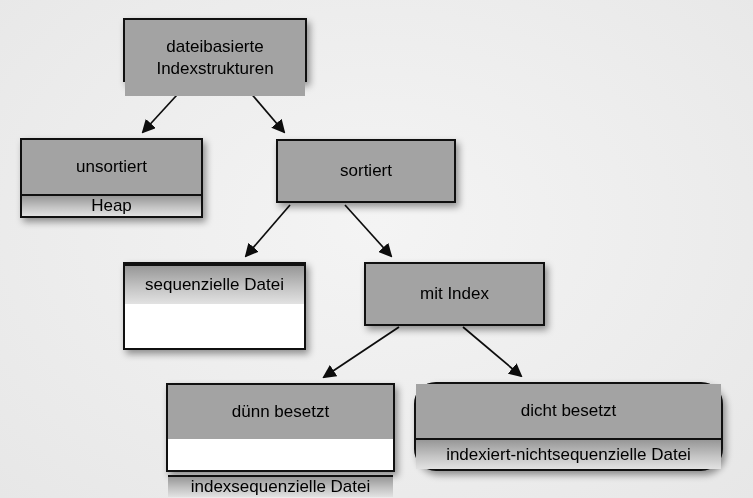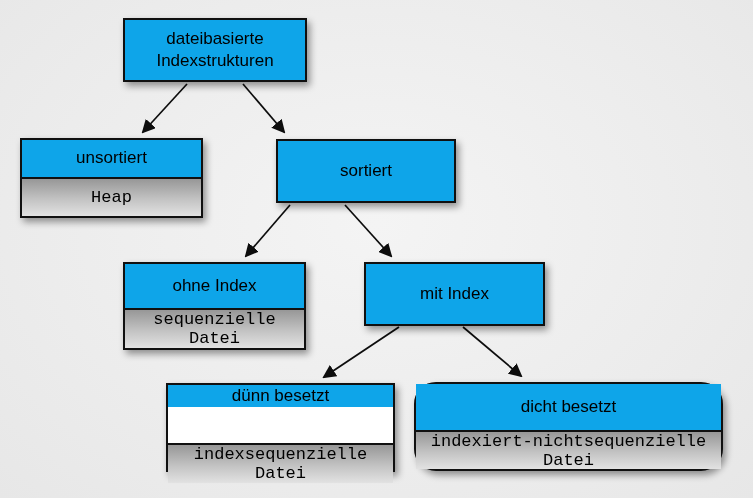--- a/index.html
+++ b/index.html
@@ -38,33 +38,32 @@
   }
   .node-label {
     flex: 1;
     display: flex;
     align-items: center;
     justify-content: center;
     text-align: center;
     font-size: 17px;
     font-weight: 500;
     line-height: 1.3;
-    padding: 0 6px;
-    background: #0ea5e9;
+    padding: 16px 6px;
+    background: #a3a3a3;
   }
   .node-sublabel {
     display: flex;
     align-items: center;
     justify-content: center;
     text-align: center;
     font-size: 17px;
     font-weight: 500;
     border-top: 2px solid #101010;
     background: linear-gradient(to bottom, #979797 0%, #c3c3c3 55%, #e2e2e2 100%);
-    font-family: Liberation Mono, monospace;
   }
   
   #node-root       { left: 123px; top: 18px;  width: 184px; height: 64px; }
   #node-unsortiert { left: 20px;  top: 138px; width: 183px; height: 80px; }
   #node-unsortiert .node-sublabel { height: 37px; }
   #node-sortiert   { left: 228px; top: 139px; width: 180px; height: 64px; margin-left: 48px; }
   #node-ohne-index { left: 123px; top: 262px; width: 183px; height: 88px; }
   #node-ohne-index .node-sublabel { height: 38px; }
   #node-mit-index  { left: 332px; top: 262px; width: 181px; height: 64px; margin-left: 32px; }
   #node-duenn      { left: 166px; top: 383px; width: 229px; height: 89px; gap: 36px; }
@@ -100,21 +99,20 @@
   <div class="node" id="node-unsortiert">
     <div class="node-label">unsortiert</div>
     <div class="node-sublabel">Heap</div>
   </div>
 
   <div class="node" id="node-sortiert">
     <div class="node-label">sortiert</div>
   </div>
 
   <div class="node" id="node-ohne-index">
-    <div class="node-label">ohne Index</div>
     <div class="node-sublabel">sequenzielle Datei</div>
   </div>
 
   <div class="node" id="node-mit-index">
     <div class="node-label">mit Index</div>
   </div>
 
   <div class="node" id="node-duenn">
     <div class="node-label">dünn besetzt</div>
     <div class="node-sublabel">indexsequenzielle Datei</div>

